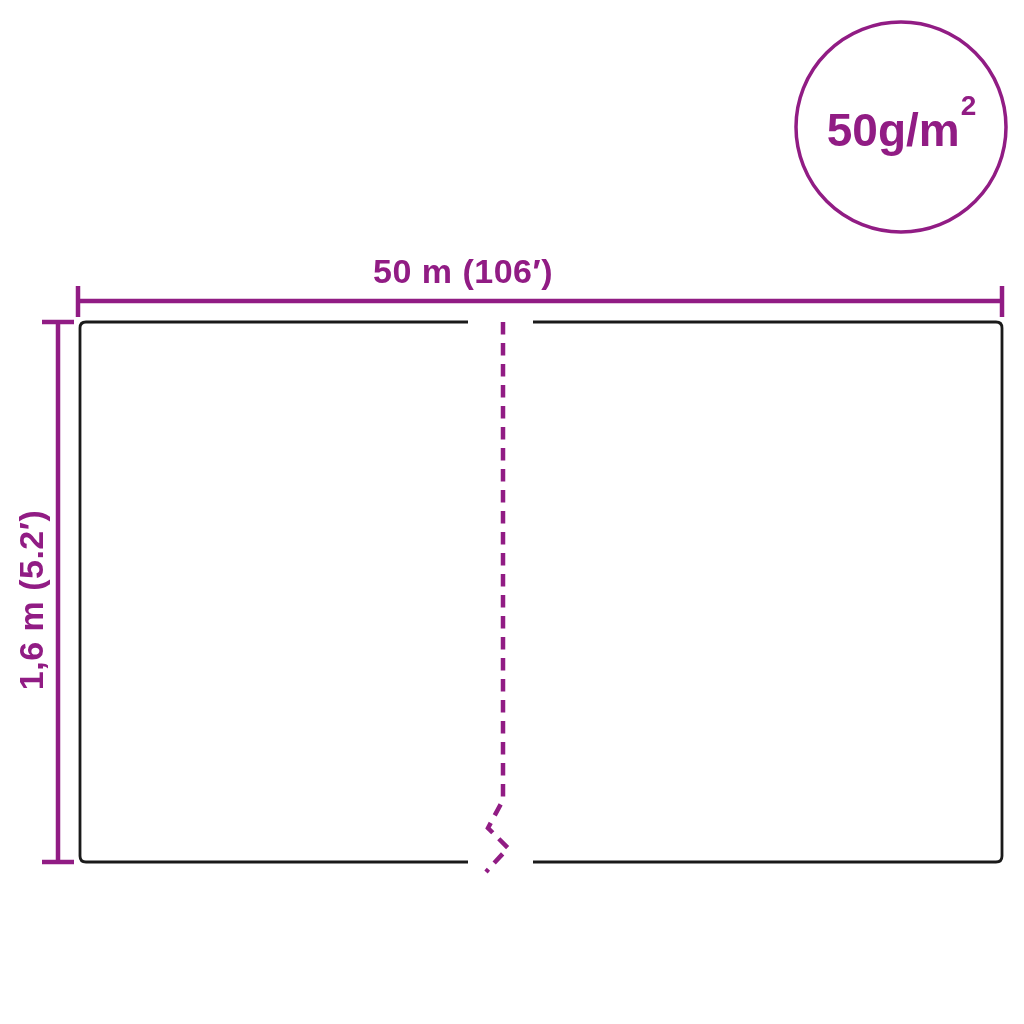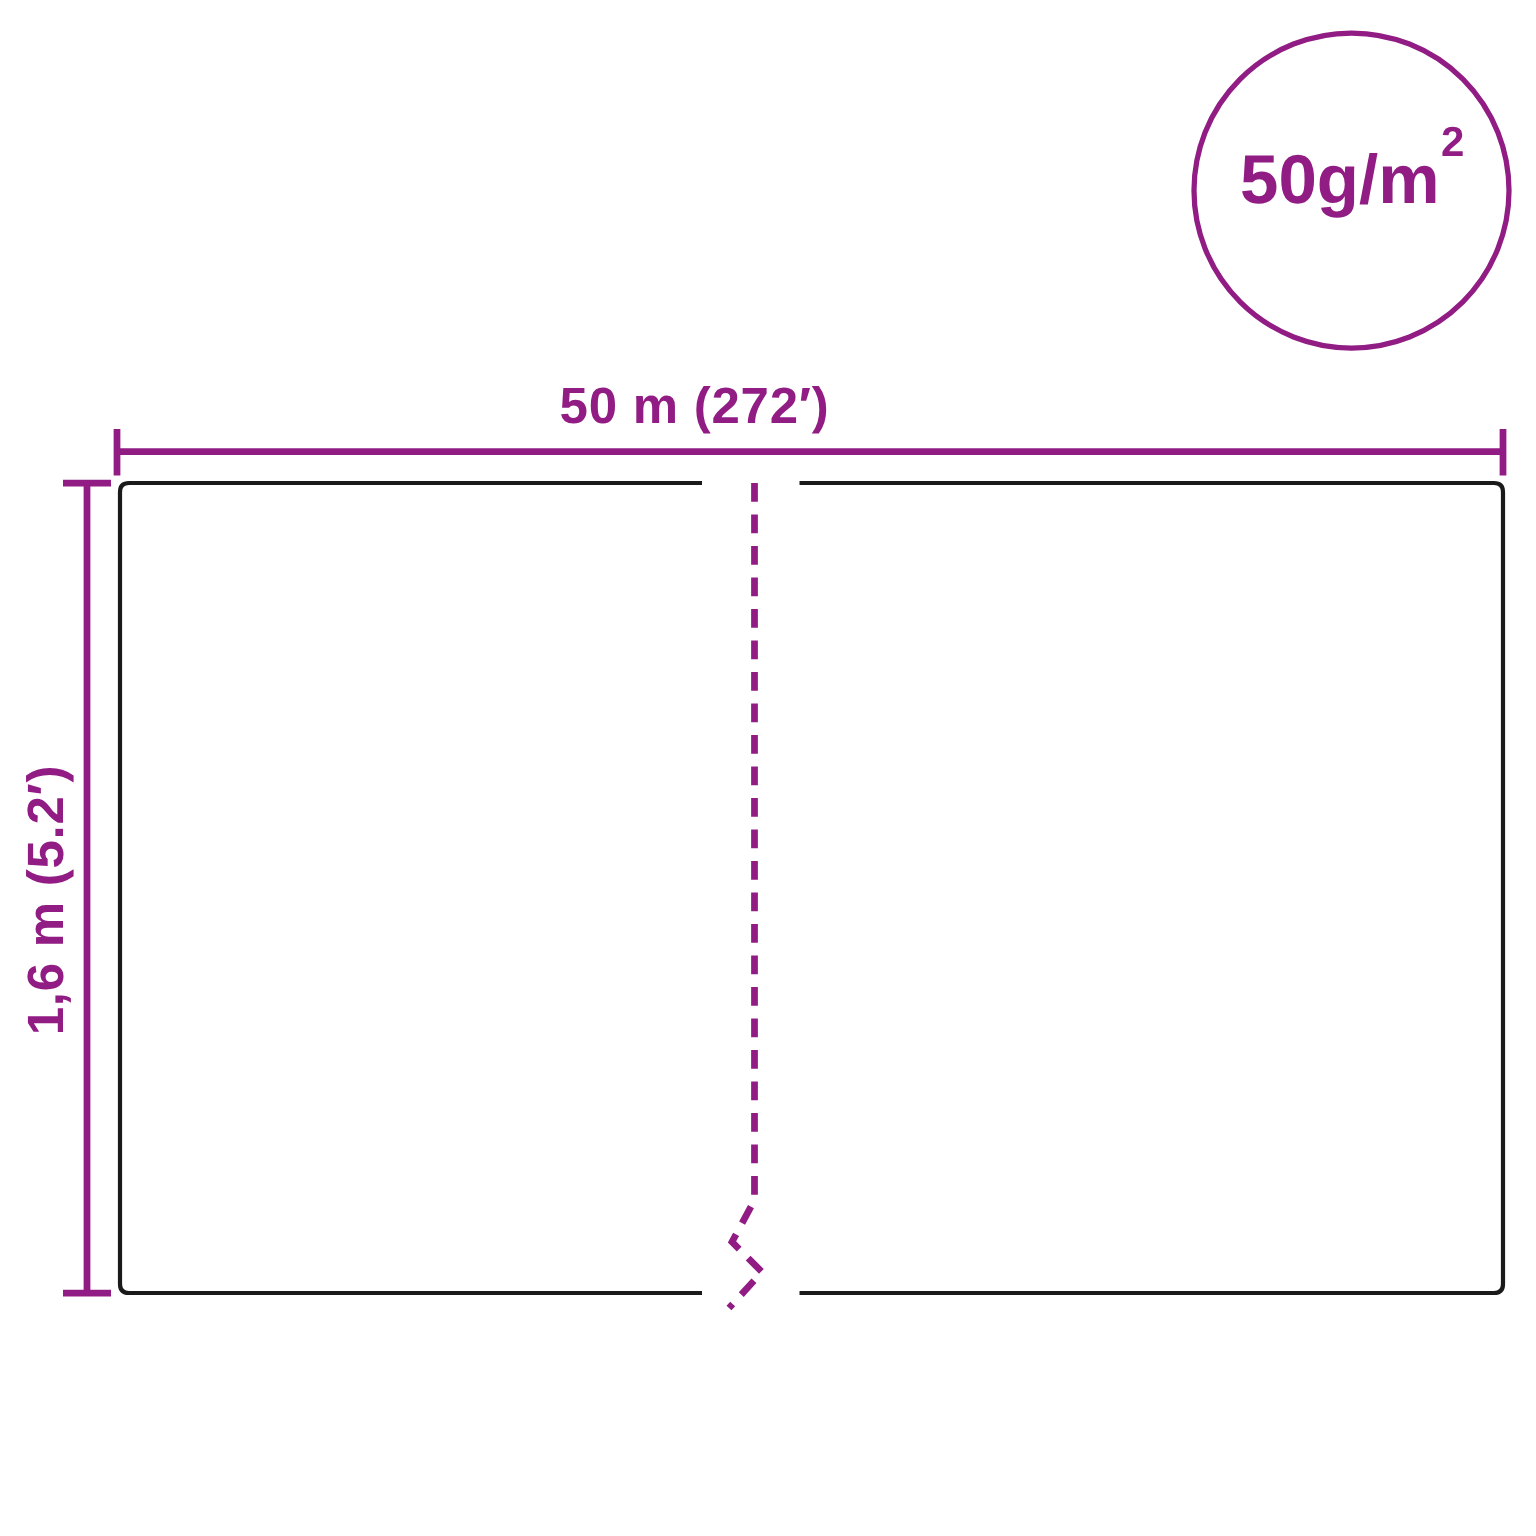--- a/index.html
+++ b/index.html
@@ -61,21 +61,21 @@
     transform: translateX(-50%);
   }
   .label-left {
     left: 31px;
     top: 600px;
     transform: translate(-50%, -50%) rotate(-90deg);
   }
   .badge-text {
     position: absolute;
     left: 901px;
-    top: 119px;
+    top: 130px;
     transform: translate(-50%, -50%);
     color: var(--accent);
     font-weight: 700;
     font-size: 46px;
     line-height: 1;
     white-space: nowrap;
   }
   .badge-text sup {
     font-size: 28px;
     position: relative;
@@ -100,21 +100,21 @@
     <line class="dim-line" x1="78" y1="286" x2="78" y2="317"></line>
     <line class="dim-line" x1="1002" y1="286" x2="1002" y2="317"></line>
 
     <line class="dim-line" x1="58" y1="322" x2="58" y2="862"></line>
     <line class="dim-line" x1="42" y1="322" x2="74" y2="322"></line>
     <line class="dim-line" x1="42" y1="862" x2="74" y2="862"></line>
 
     <circle class="badge-circle" cx="901" cy="127" r="105"></circle>
   </svg>
 
-  <div class="dim-label label-top">50 m (272′)</div>
+  <div class="dim-label label-top">50 m (106′)</div>
 
   <div class="dim-label label-left">1,6 m (5.2′)</div>
 
   <div class="badge-text">
     <span>50g/m</span><sup>2</sup>
   </div>
 
 </div>
 
 </body></html>

